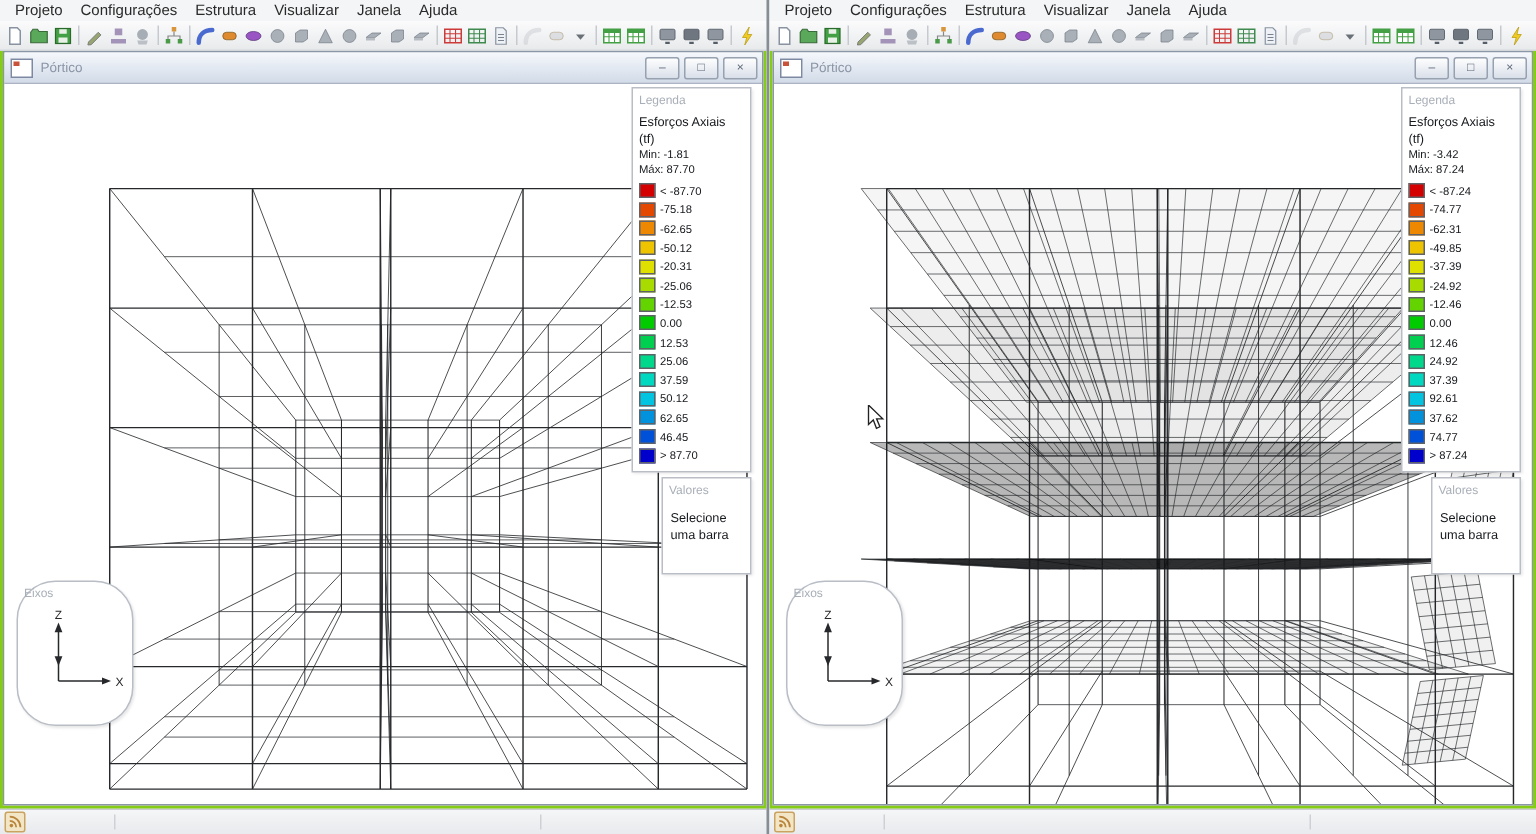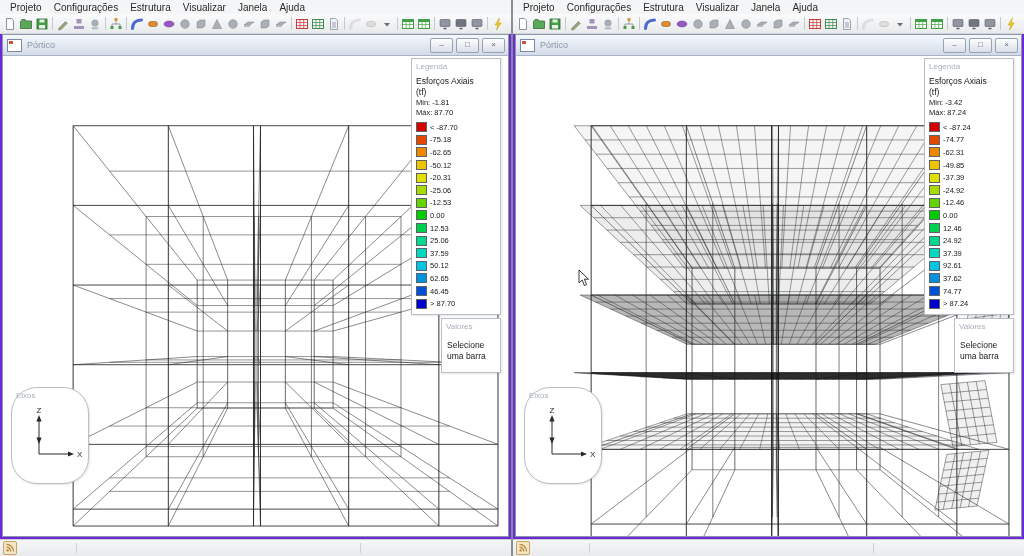--- a/index.html
+++ b/index.html
@@ -7,42 +7,42 @@
   .pane{width:511px;display:flex;flex-direction:column;background:#eef0f2;overflow:hidden;}
   .vdivider{width:2px;background:#878d95;}
   
   .menubar{height:14px;display:flex;align-items:center;background:#f4f5f6;font-size:10px;color:#2a2a2a;padding-left:4px;flex:none;}
   .menu-item{padding:0 6px;cursor:default;white-space:nowrap;}
   
   .toolbar{height:19px;display:flex;align-items:center;background:linear-gradient(#fbfbfc,#e8eaec);border-bottom:1px solid #d4d7da;padding:0 2px;flex:none;overflow:hidden;}
   .tbtn{width:16px;height:16px;display:inline-flex;align-items:center;justify-content:center;flex:none;}
   .tsep{width:1px;height:13px;background:#c6cacf;margin:0 2px;flex:none;}
   
-  .mdi{flex:1;background:#6d28d9;position:relative;min-height:0;}
+  .mdi{flex:1;background:#84cc16;position:relative;min-height:0;}
   .childwin{position:absolute;left:2px;right:2px;top:0;bottom:2px;border:1px solid #8b96a8;background:#fff;display:flex;flex-direction:column;}
   .titlebar{height:20px;background:linear-gradient(#f5f8fc,#d2dbe8);border-bottom:1px solid #aab4c4;display:flex;align-items:center;padding:0 4px;position:relative;flex:none;}
   .title-icon{width:13px;height:11px;border:1px solid #7d89a2;background:#fff;margin-right:5px;position:relative;flex:none;}
   .title-icon::after{content:"";position:absolute;left:1px;top:1px;width:4px;height:3px;background:#c8533a;}
   .title-text{font-size:9px;color:#8b95a6;}
   .win-controls{position:absolute;right:3px;top:3px;display:flex;gap:3px;}
   .wc-btn{width:21px;height:13px;border:1px solid #98a1b0;border-radius:2px;background:linear-gradient(#fefefe,#d9dfe9);font-size:8px;line-height:12px;text-align:center;color:#5c6577;cursor:default;}
   .client{flex:1;position:relative;background:#fff;overflow:hidden;min-height:0;}
   .scene{position:absolute;inset:0;width:100%;height:100%;}
   
   .panel{position:absolute;background:#fff;border:1px solid #b9bec6;box-shadow:1px 1px 2px rgba(0,0,0,.10);box-sizing:border-box;}
   .panel-title{color:#a9afb8;font-size:8px;padding:3px 0 0 4px;}
-  .legend{right:7px;top:2px;width:90px;padding-bottom:4px;}
+  .legend{right:7px;top:2px;width:80px;padding-bottom:4px;}
   .legend-header{color:#15181c;font-size:8.5px;padding:5px 4px 0;line-height:10px;}
   .legend-header.unit{padding-top:1px;}
   .legend-minmax{font-size:7.5px;padding:1px 4px 0;color:#15181c;line-height:9px;}
   .legend-rows{margin-top:4px;}
   .lrow{display:flex;align-items:center;gap:3px;padding:0 4px;height:12.6px;box-sizing:border-box;}
   .lswatch{width:9px;height:8px;border:1px solid #5f6368;flex:none;}
   .llabel{font-size:7.5px;color:#15181c;white-space:nowrap;}
-  .valores{right:7px;top:262px;width:60px;height:55px;}
+  .valores{right:7px;top:262px;width:60px;height:65px;}
   .val-line{font-size:8.5px;color:#15181c;padding:0 5px;line-height:11px;}
   .val-line.first{margin-top:9px;}
   .eixos{left:8px;top:331px;width:78px;height:97px;border-radius:26px;}
   .axes-glyph{display:block;margin:4px auto 0;}
   .cursor{position:absolute;width:12px;height:17px;pointer-events:none;}
   
   .statusbar{height:16px;background:linear-gradient(#f5f6f7,#e8eaed);border-top:1px solid #c9cdd2;display:flex;align-items:center;padding:0 3px;flex:none;}
   .sb-icon{width:12px;height:12px;border-radius:2px;background:#f3e6c6;border:1px solid #c9a35f;margin-right:4px;display:inline-flex;align-items:center;justify-content:center;flex:none;}
   .sb-seg{height:12px;}
   .sb-seg.s1{width:55px;}

